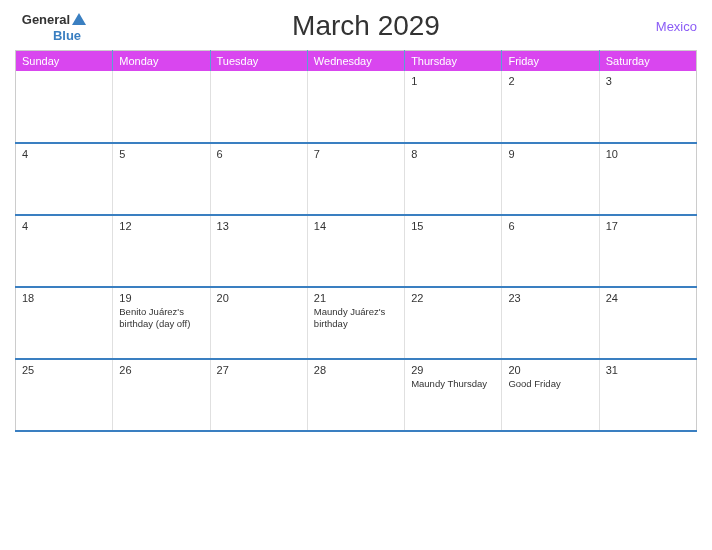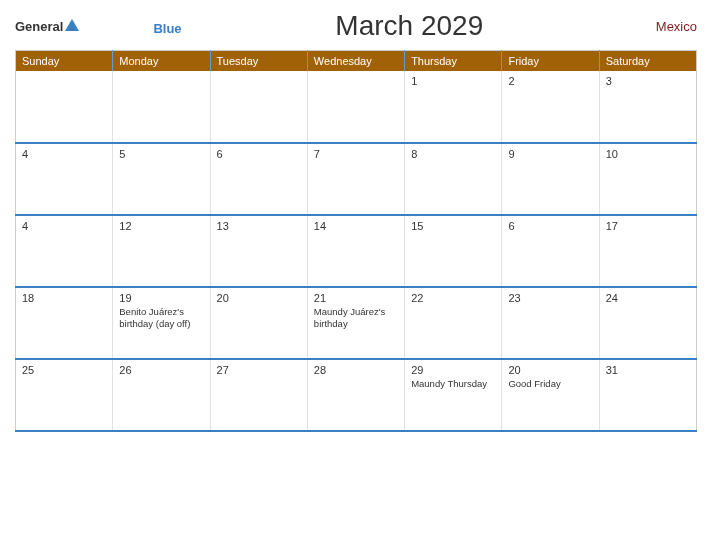--- a/index.html
+++ b/index.html
@@ -40,31 +40,31 @@
     }
     .title {
       font-size: 28px;
       font-weight: normal;
       color: #333;
       text-align: center;
       flex: 1;
     }
     .country {
       font-size: 13px;
-      color: #7f1d1d;
+      color: #8b5cf6;
       min-width: 60px;
       text-align: right;
     }
     .calendar {
       width: 100%;
       border-collapse: collapse;
       border: 1px solid #ccc;
     }
     .calendar thead tr {
-      background: #a16207;
+      background: #d946ef;
     }
     .calendar thead th {
       color: #fff;
       font-size: 11px;
       font-weight: normal;
       padding: 4px 6px;
       text-align: left;
       border-right: 1px solid #5a9fd4;
       width: calc(100% / 7);
     }
@@ -93,23 +93,23 @@
       margin-bottom: 2px;
     }
     .day-event {
       font-size: 9.5px;
       color: #333;
       line-height: 1.3;
       margin-top: 2px;
     }
     .logo-wrapper {
       display: flex;
-      align-items: flex-end;
+      flex-direction: column;
+      align-items: center;
       min-width: 80px;
-      gap: 48px;
     }
     .logo-line1 {
       display: flex;
       align-items: center;
     }
   </style>
 </head>
 <body>
 
 <div class="page">

